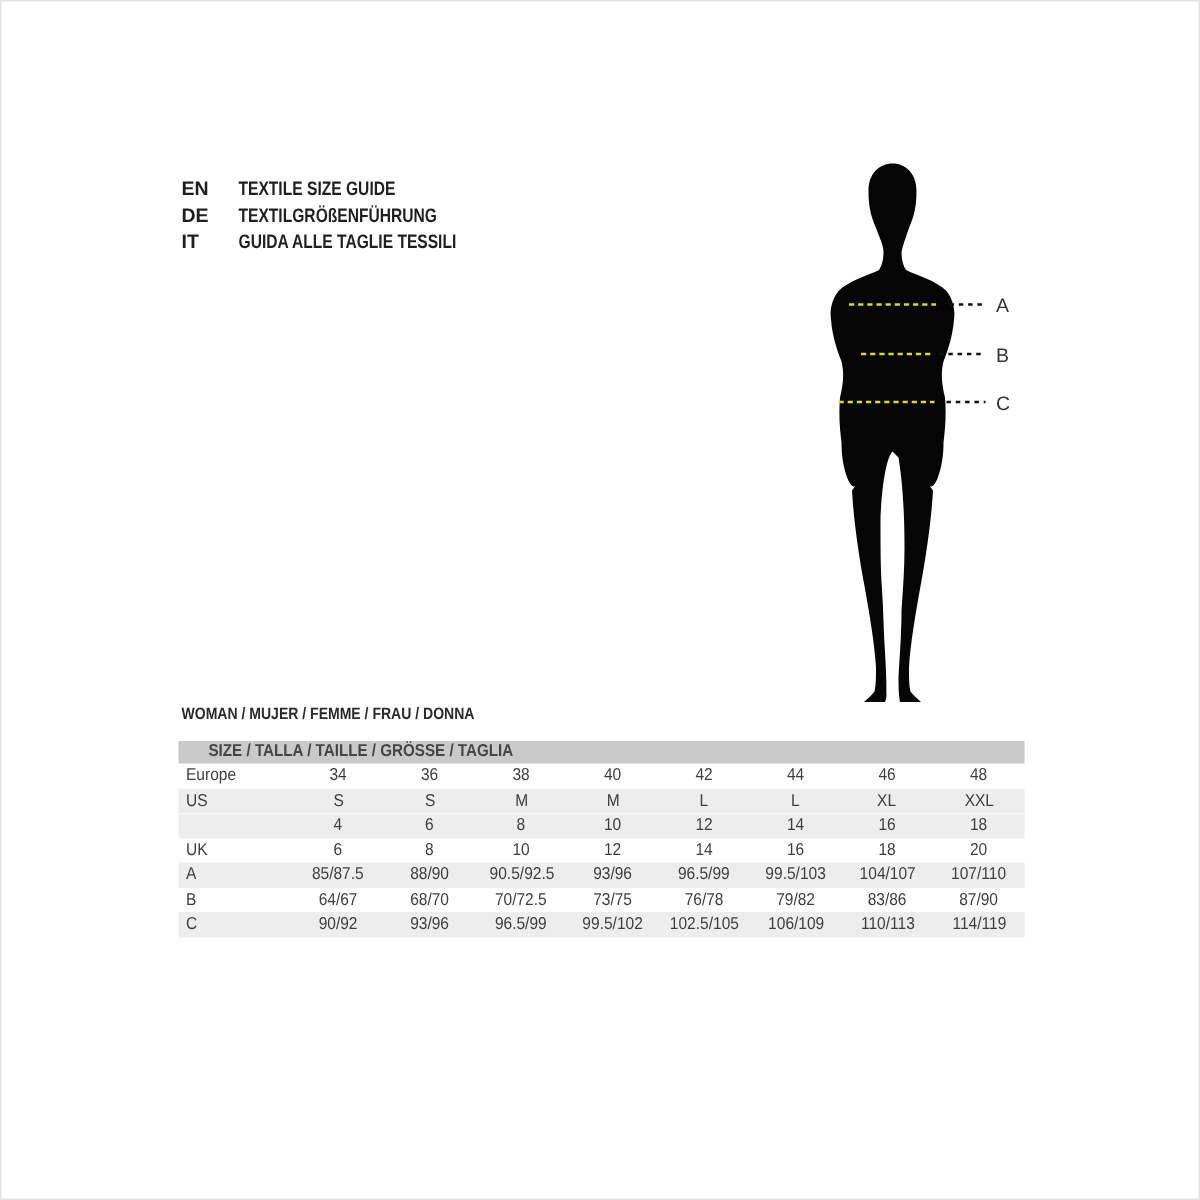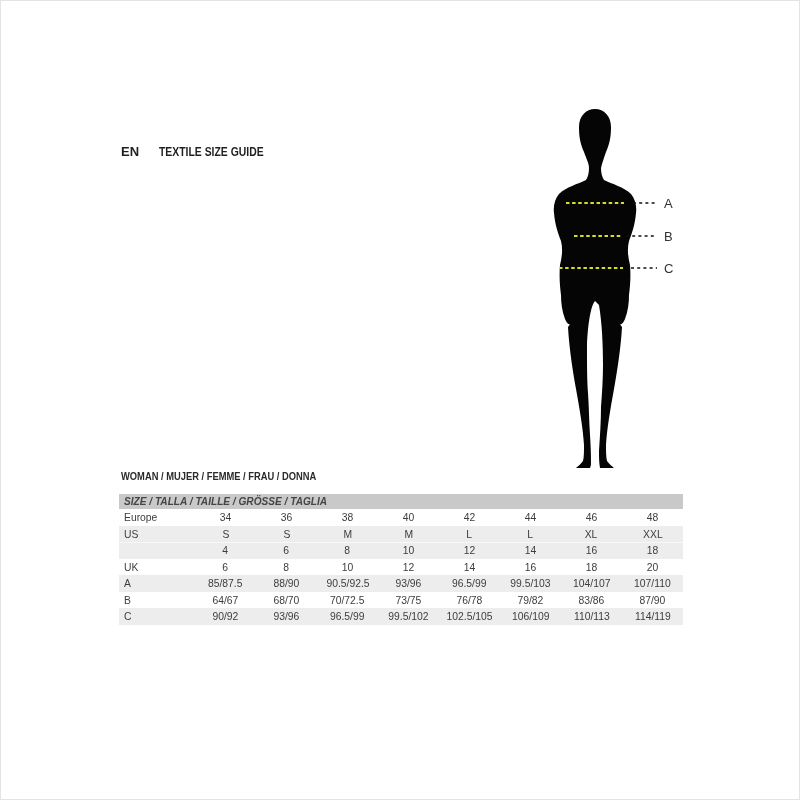--- a/index.html
+++ b/index.html
@@ -5,39 +5,39 @@
   html,body{margin:0;padding:0;background:#fff;}
   .page{
     position:relative;width:800px;height:800px;background:#fff;
     border:1px solid #e3e3e3;box-sizing:border-box;overflow:hidden;
     font-family:"Liberation Sans",sans-serif;color:#222;
   }
   .cond{display:inline-block;white-space:nowrap;transform-origin:0 50%;}
 
   
   .lang-list{position:absolute;left:120px;top:116px;}
-  .lang-row{display:flex;height:17.6px;line-height:17.6px;font-size:13px;font-weight:bold;color:#1f1f1f;margin-top:26px;}
+  .lang-row{display:flex;height:17.6px;line-height:17.6px;font-size:13px;font-weight:bold;color:#1f1f1f;}
   .lang-code{width:38px;}
   .lang-row .cond{transform:scaleX(0.8);}
 
   
   .figure-svg{position:absolute;left:545px;top:104px;width:150px;height:366px;}
   .silhouette{fill:#050505;}
   .dash-body{stroke:var(--accent_dash,#d6de23);stroke-width:1.8;stroke-dasharray:3.5 2.6;fill:none;}
   .dash-out{stroke:#111;stroke-width:1.6;stroke-dasharray:3 3.2;fill:none;}
   .measure-label{font-family:"Liberation Sans",sans-serif;font-size:13px;fill:#333;}
 
   
   .section-title{position:absolute;left:120px;top:469px;font-size:11px;font-weight:bold;color:#2a2a2a;}
   .section-title .cond{transform:scaleX(0.85);}
 
   
   .size-table{position:absolute;left:118px;top:493px;width:564px;font-size:11.5px;color:#3d3d3d;}
   .table-header{height:15px;line-height:15px;background:var(--table_header_bg,#c9c9c9);
-    font-weight:bold;color:#454545;padding-left:5px;box-sizing:border-box;font-style:italic;}
+    font-weight:bold;color:#454545;padding-left:20px;box-sizing:border-box;}
   .table-header .cond{transform:scaleX(0.88);}
   .t-row{display:flex;height:16.5px;line-height:16.5px;}
   .t-row.gray{background:var(--table_row_alt_bg,#ededed);justify-content:flex-end;}
   .t-row.sep{border-top:1px solid #f8f8f8;height:15.5px;line-height:15.5px;}
   .t-label{width:76px;padding-left:5px;box-sizing:border-box;text-align:left;}
   .t-label .cond{transform:scaleX(0.9);}
   .t-cell{width:61px;text-align:center;}
   .t-cell .cond{transform:scaleX(0.9);transform-origin:50% 50%;}
 
   
@@ -47,20 +47,28 @@
 </style>
 </head>
 <body>
 
 <div class="page">
 
   <div class="lang-list">
     <div class="lang-row">
       <span class="lang-code">EN</span>
       <span class="cond">TEXTILE SIZE GUIDE</span>
+    </div>
+    <div class="lang-row">
+      <span class="lang-code">DE</span>
+      <span class="cond">TEXTILGRÖßENFÜHRUNG</span>
+    </div>
+    <div class="lang-row">
+      <span class="lang-code">IT</span>
+      <span class="cond">GUIDA ALLE TAGLIE TESSILI</span>
     </div>
   </div>
 
   <svg class="figure-svg" viewBox="0 0 150 366">
     <path class="silhouette" d="
       M49,4
       C58,4 65,11 65,22
       C65,31 64,38 60,47
       C58,53 56,58 55,63
       C55,68 56,72 58,75

